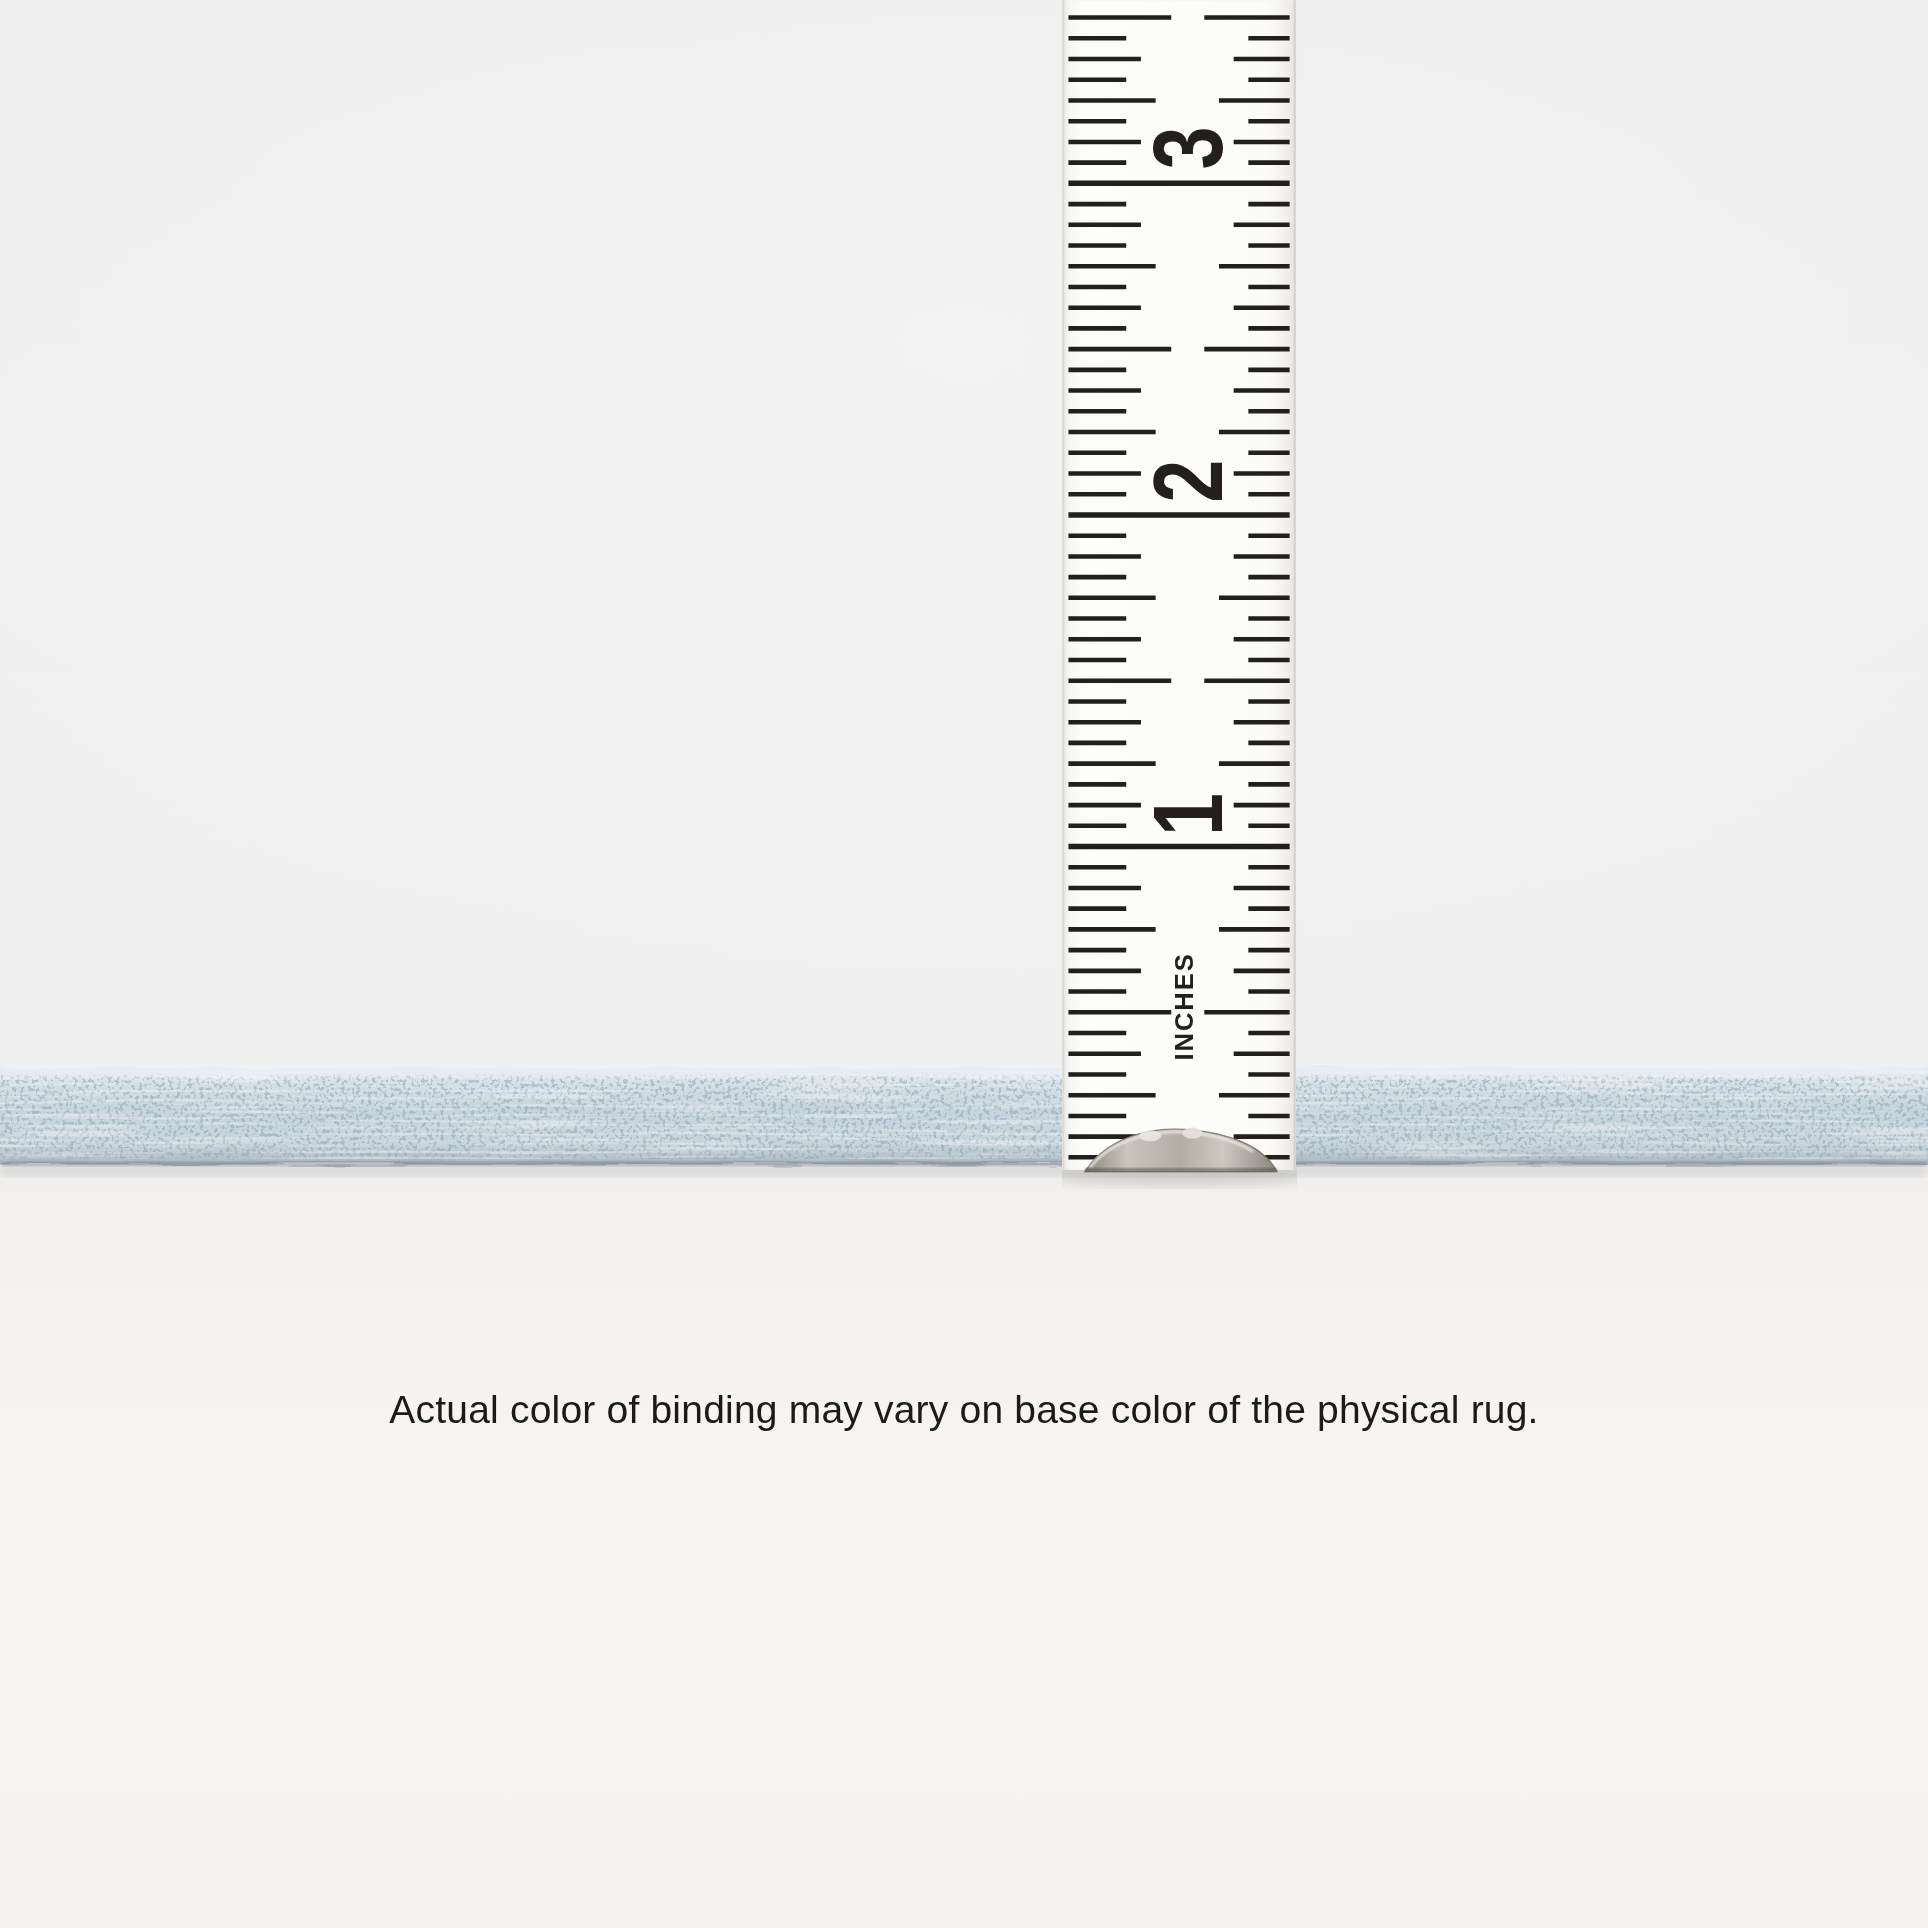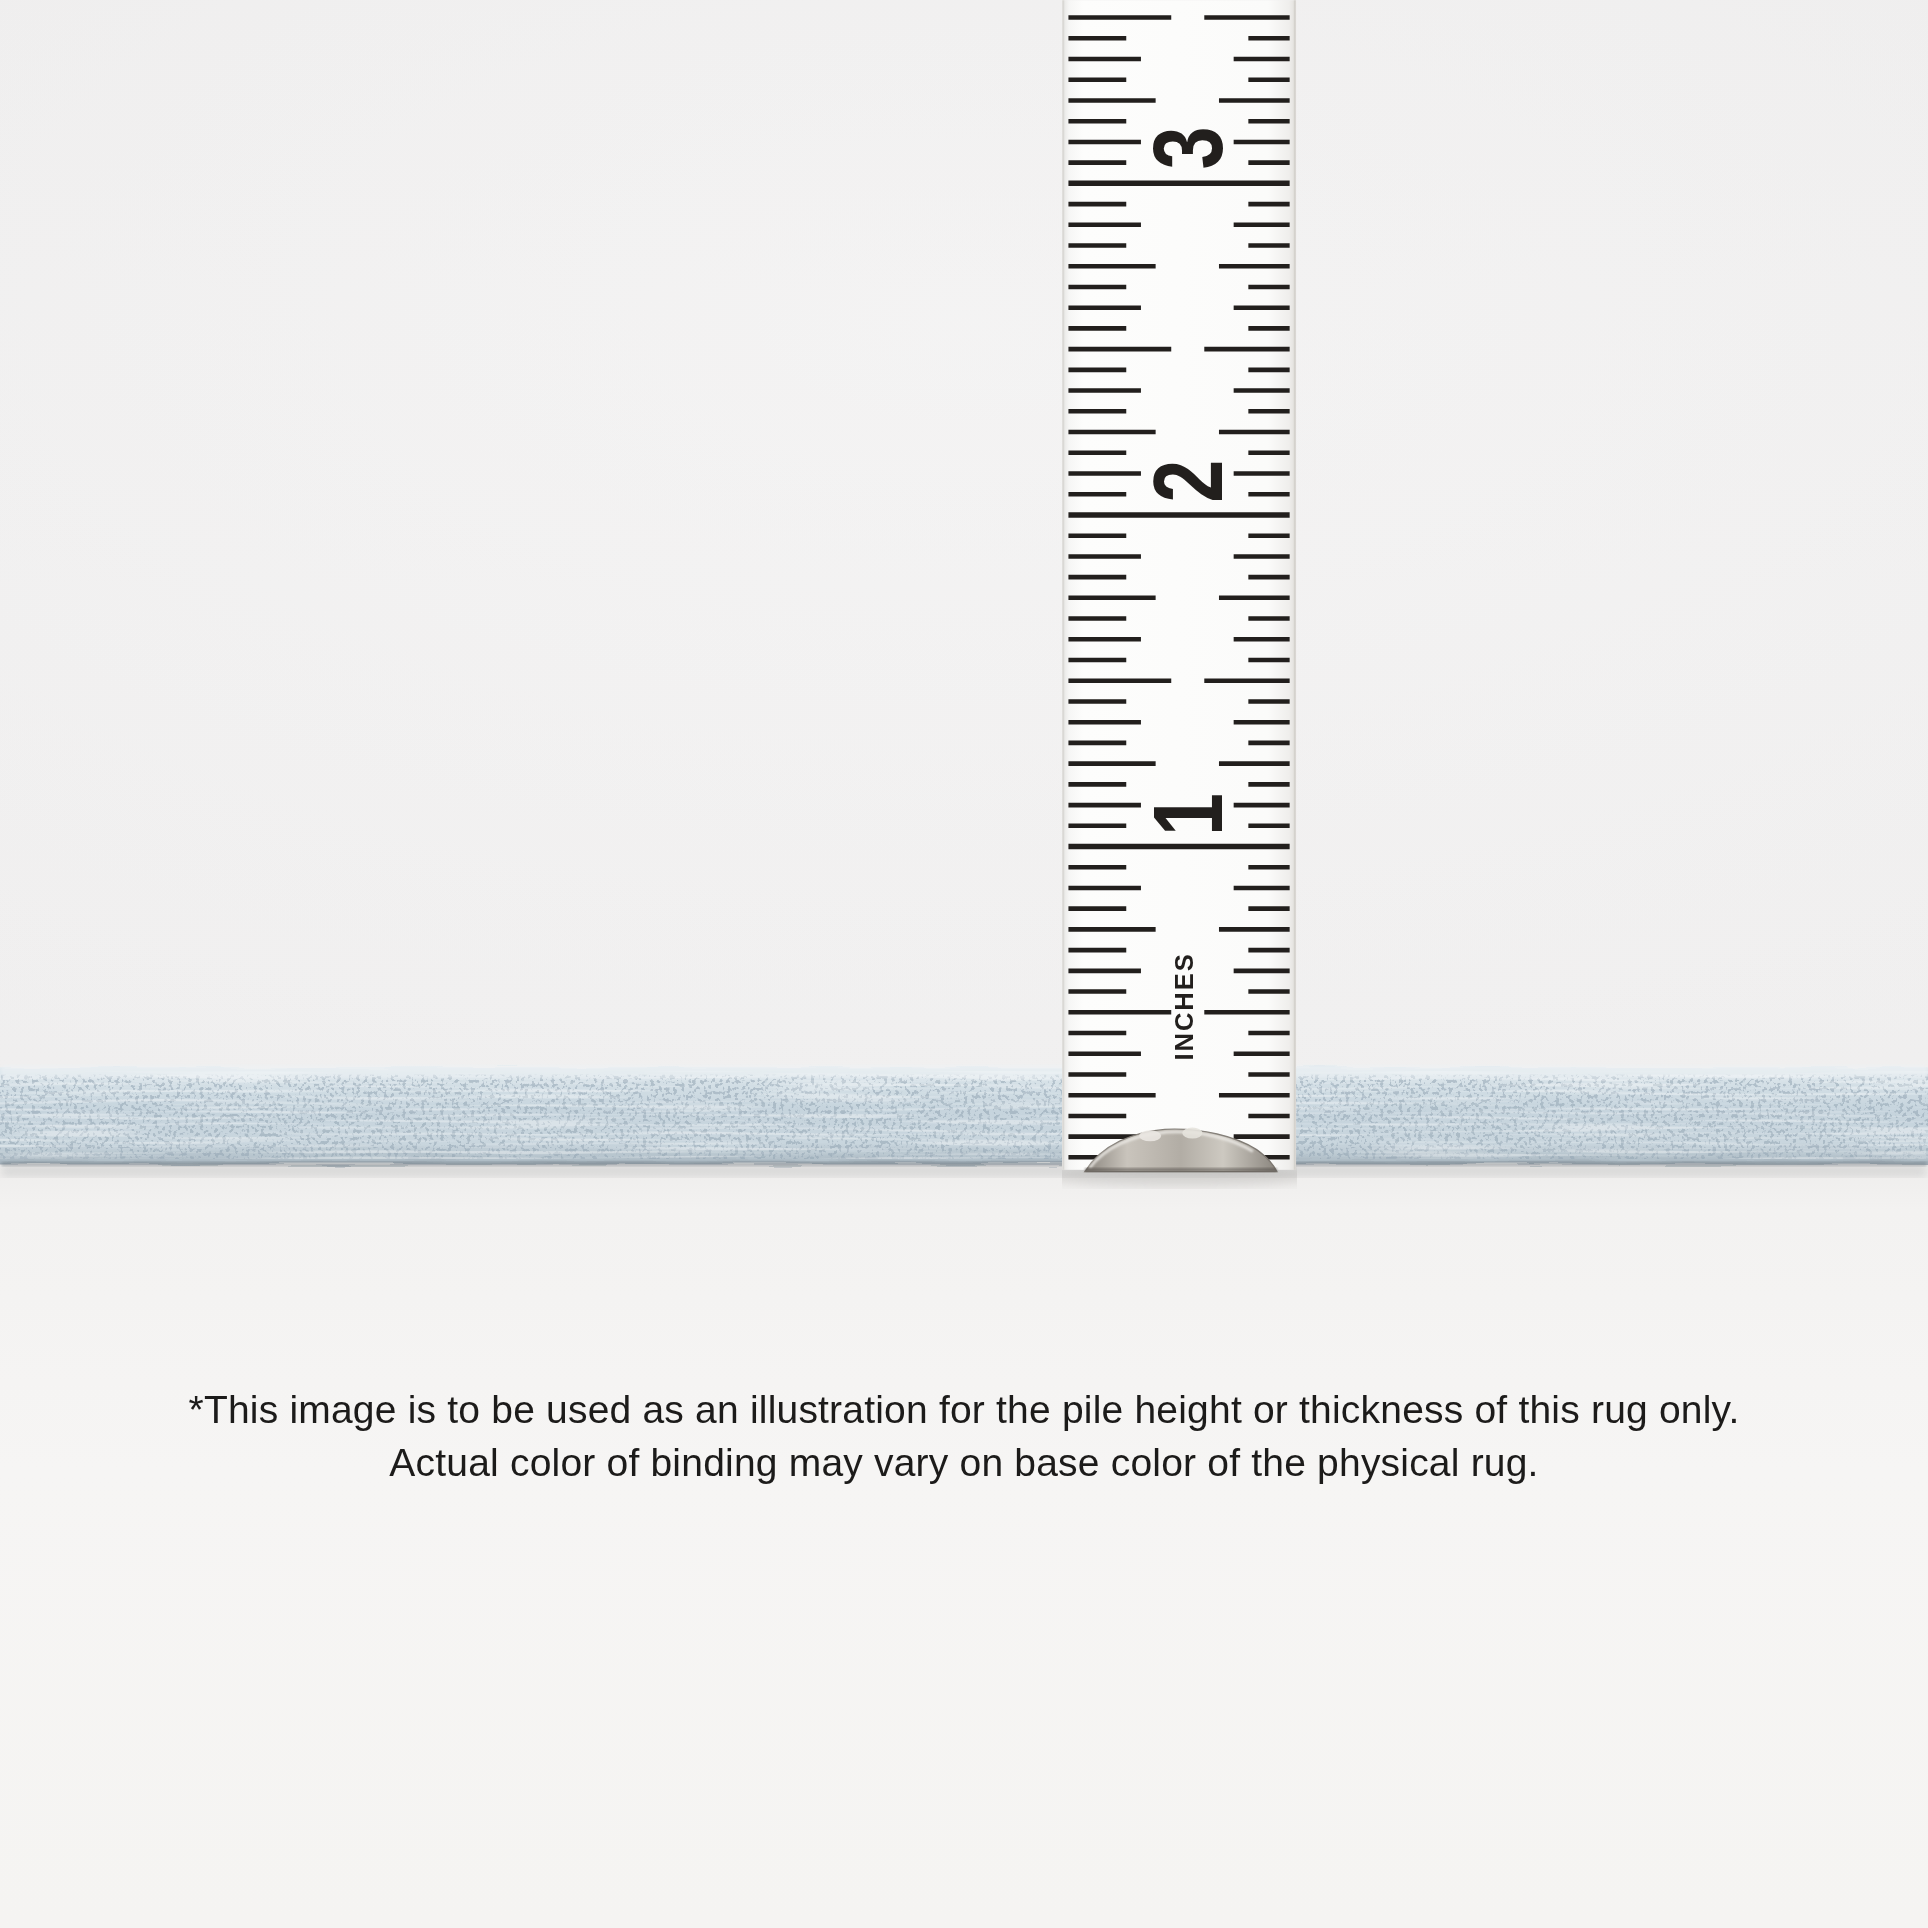--- a/index.html
+++ b/index.html
@@ -241,16 +241,15 @@
   <g>
     <path d="M 25 1276 C 44 1246, 78 1233, 112 1230 C 152 1228, 190 1238, 212 1252 C 223 1260, 230 1267, 234 1276 Z" fill="url(#clipGrad)" stroke="#7d7871" stroke-width="1.5"></path>
     <path d="M 30 1272 C 50 1246, 82 1236, 114 1233 C 150 1231, 186 1240, 208 1254" fill="none" stroke="#efede9" stroke-width="3" opacity="0.85" filter="url(#blurS)"></path>
     <ellipse cx="96" cy="1237" rx="12" ry="6" fill="#eae7e2" opacity="0.9"></ellipse>
     <ellipse cx="142" cy="1234" rx="11" ry="6" fill="#e6e3dd" opacity="0.9"></ellipse>
     <rect x="25" y="1272" width="209" height="4" fill="#4f4c47" opacity="0.55" filter="url(#blurS)"></rect>
   </g>
 </svg>
 
 <div class="layer caption">
-  <div>*This image is to be used as an illustration for the pile height or thickness of this rug only.</div>
   <div>Actual color of binding may vary on base color of the physical rug.</div>
 </div>
 
 
 </body></html>

